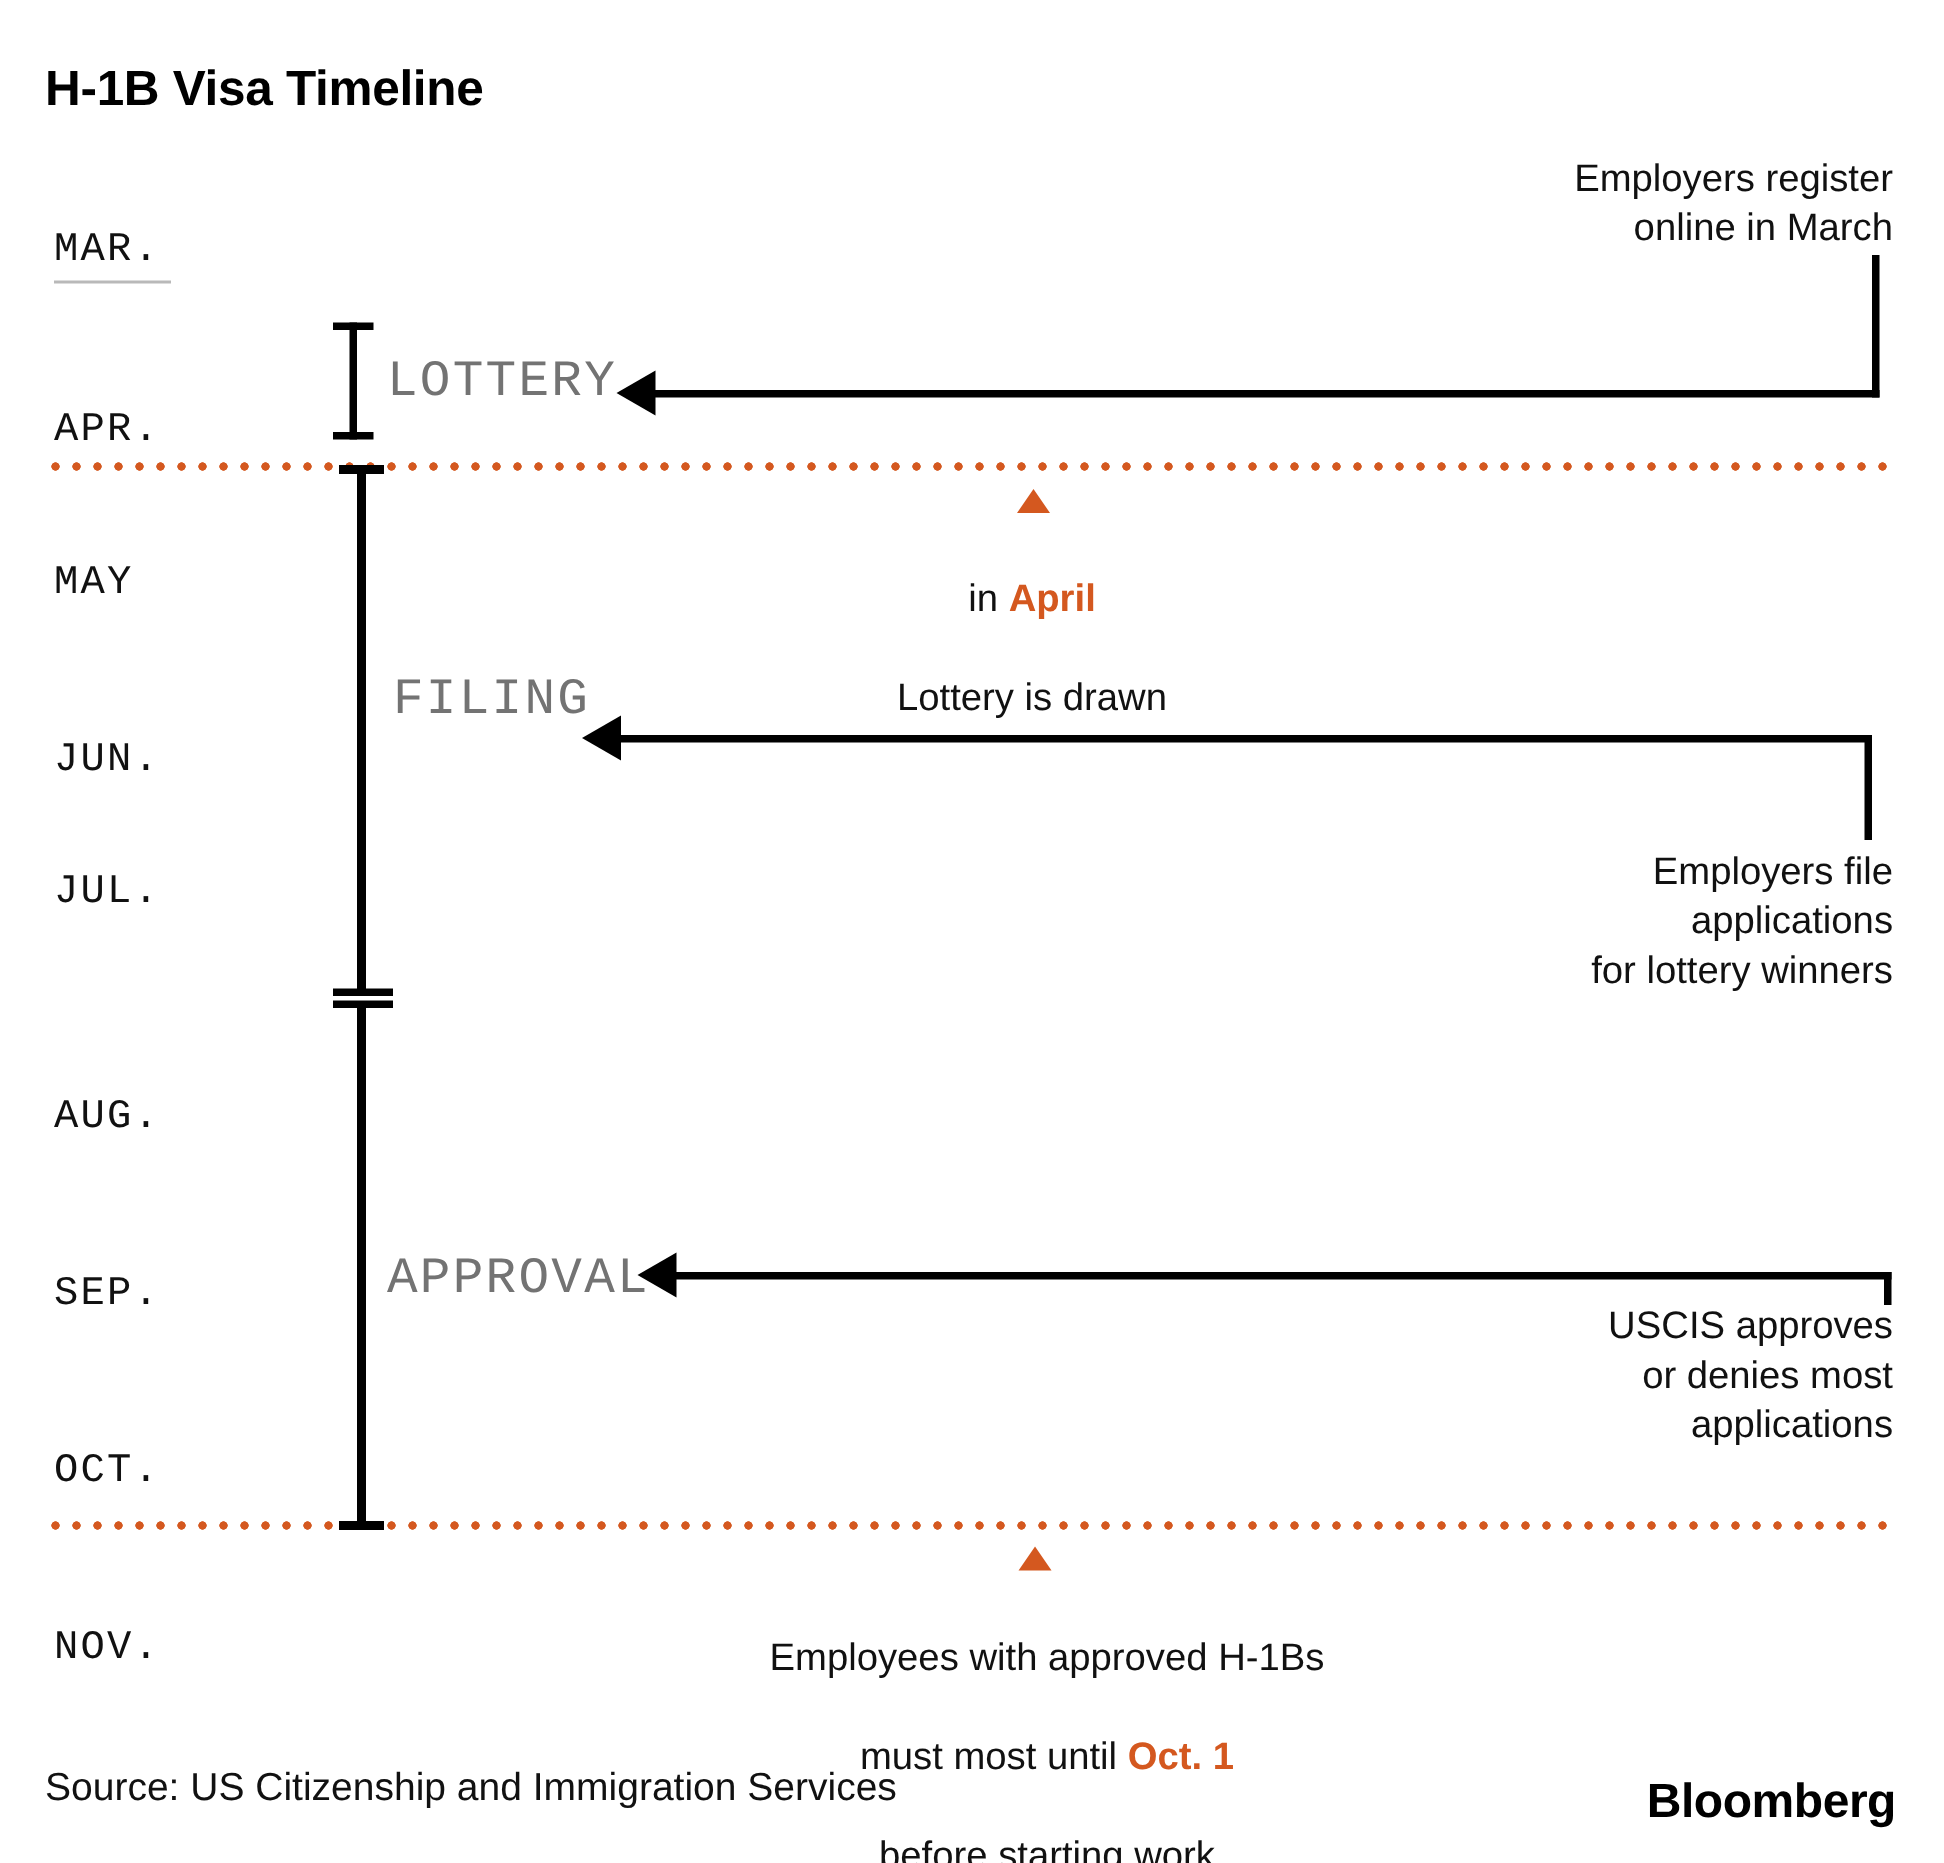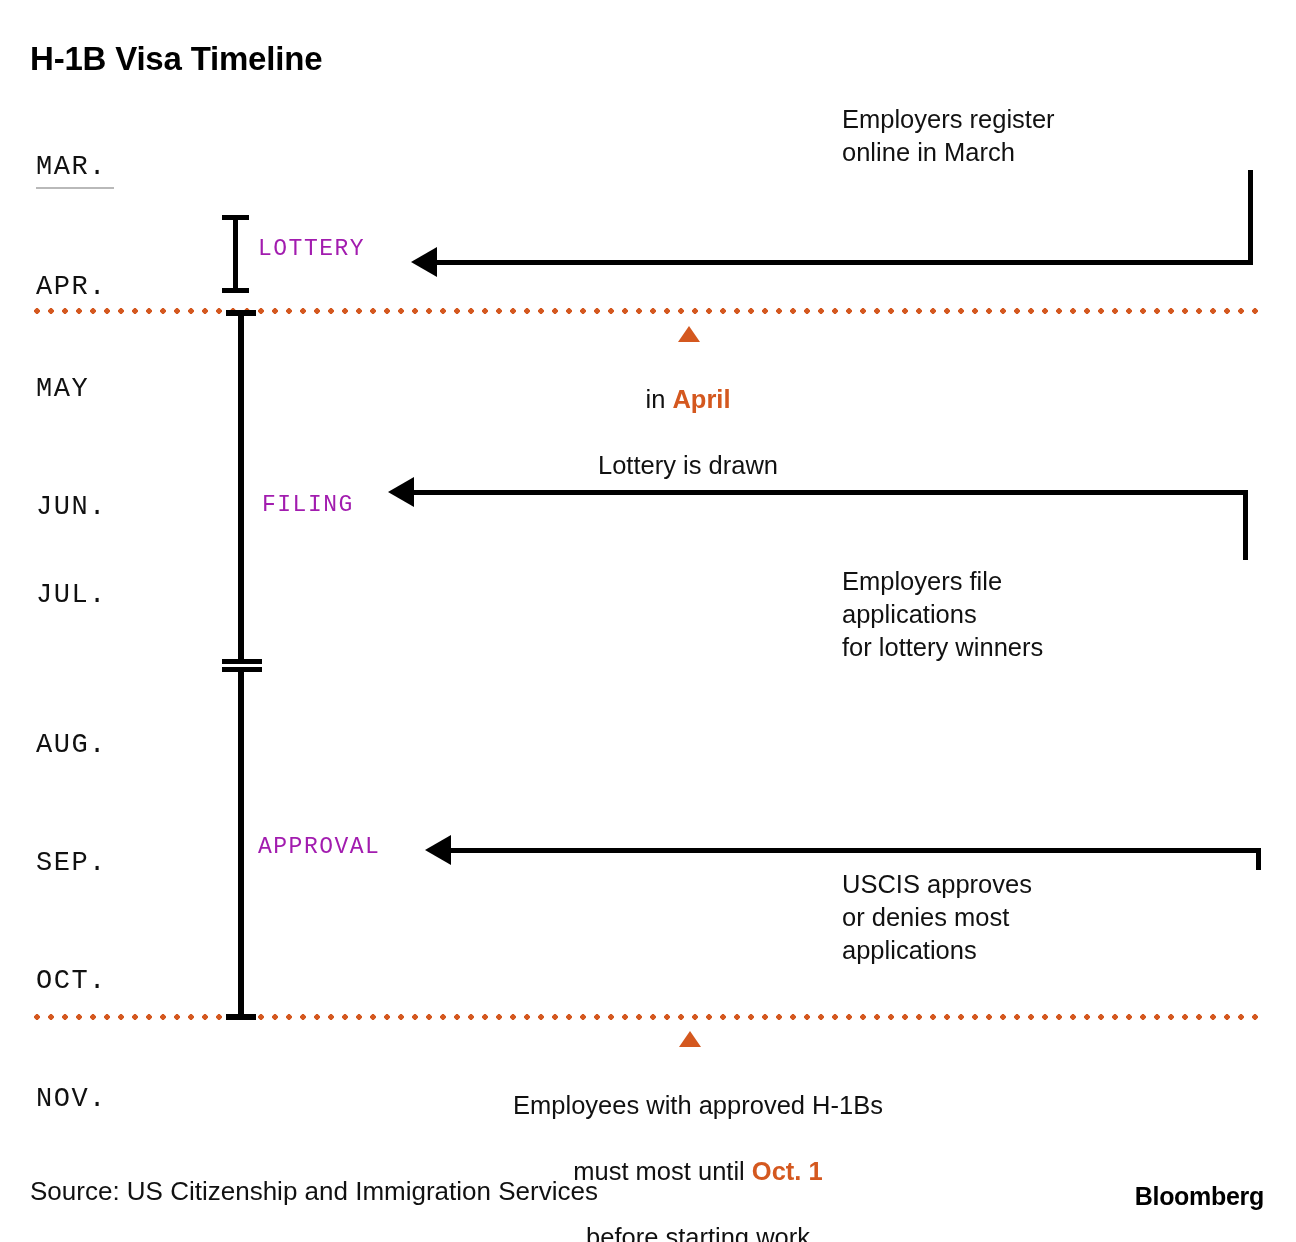--- a/index.html
+++ b/index.html
@@ -102,23 +102,23 @@
     left: 222px;
     width: 27px;
     height: 5px;
     background: #000;
   }
 
   
   .stage {
     position: absolute;
     font-family: "Liberation Mono", "DejaVu Sans Mono", monospace;
-    font-size: 23px;
+    font-size: 34px;
     letter-spacing: 1.5px;
-    color: #a21caf;
+    color: #737373;
     white-space: nowrap;
   }
 
   
   .hline {
     position: absolute;
     height: 5px;
     background: #000;
   }
   .vline {
@@ -136,21 +136,21 @@
   }
 
   
   .anno {
     position: absolute;
     font-size: 25.5px;
     line-height: 33px;
     color: #111;
     white-space: pre-line;
   }
-  .anno-right { text-align: left; }
+  .anno-right { text-align: right; }
   .anno-center { text-align: center; }
   .hl {
     color: #d4581f;
     font-weight: bold;
   }
 
   
   .tri {
     position: absolute;
     width: 0;
@@ -166,21 +166,21 @@
     left: 30px;
     top: 1176px;
     font-size: 26px;
     color: #111;
     white-space: nowrap;
   }
   .brand {
     position: absolute;
     right: 32px;
     top: 1182px;
-    font-size: 25px;
+    font-size: 32px;
     font-weight: bold;
     letter-spacing: -0.3px;
     color: #000;
     white-space: nowrap;
   }
 </style>
 </head>
 <body>
 
 <div id="canvas">
@@ -216,21 +216,21 @@
   <div class="vline" style="left:1248px; top:170px; height:95px"></div>
   <div class="anno anno-right" style="right:34px; top:103px; width:420px">Employers register
 online in March</div>
 
   <div class="tri" style="left:678px; top:326px"></div>
   <div class="anno anno-center" style="left:468px; top:350px; width:440px">
     <div><span>in </span><span class="hl">April</span></div>
     <div>Lottery is drawn</div>
   </div>
 
-  <div class="stage" style="left:262px; top:492px">FILING</div>
+  <div class="stage" style="left:262px; top:448px">FILING</div>
   <div class="arrowhead" style="left:388px; top:477px"></div>
   <div class="hline" style="left:412px; top:490px; width:836px"></div>
   <div class="vline" style="left:1243px; top:490px; height:70px"></div>
   <div class="anno anno-right" style="right:34px; top:565px; width:420px">Employers file
 applications
 for lottery winners</div>
 
   <div class="stage" style="left:258px; top:834px">APPROVAL</div>
   <div class="arrowhead" style="left:425px; top:835px"></div>
   <div class="hline" style="left:449px; top:848px; width:812px"></div>

